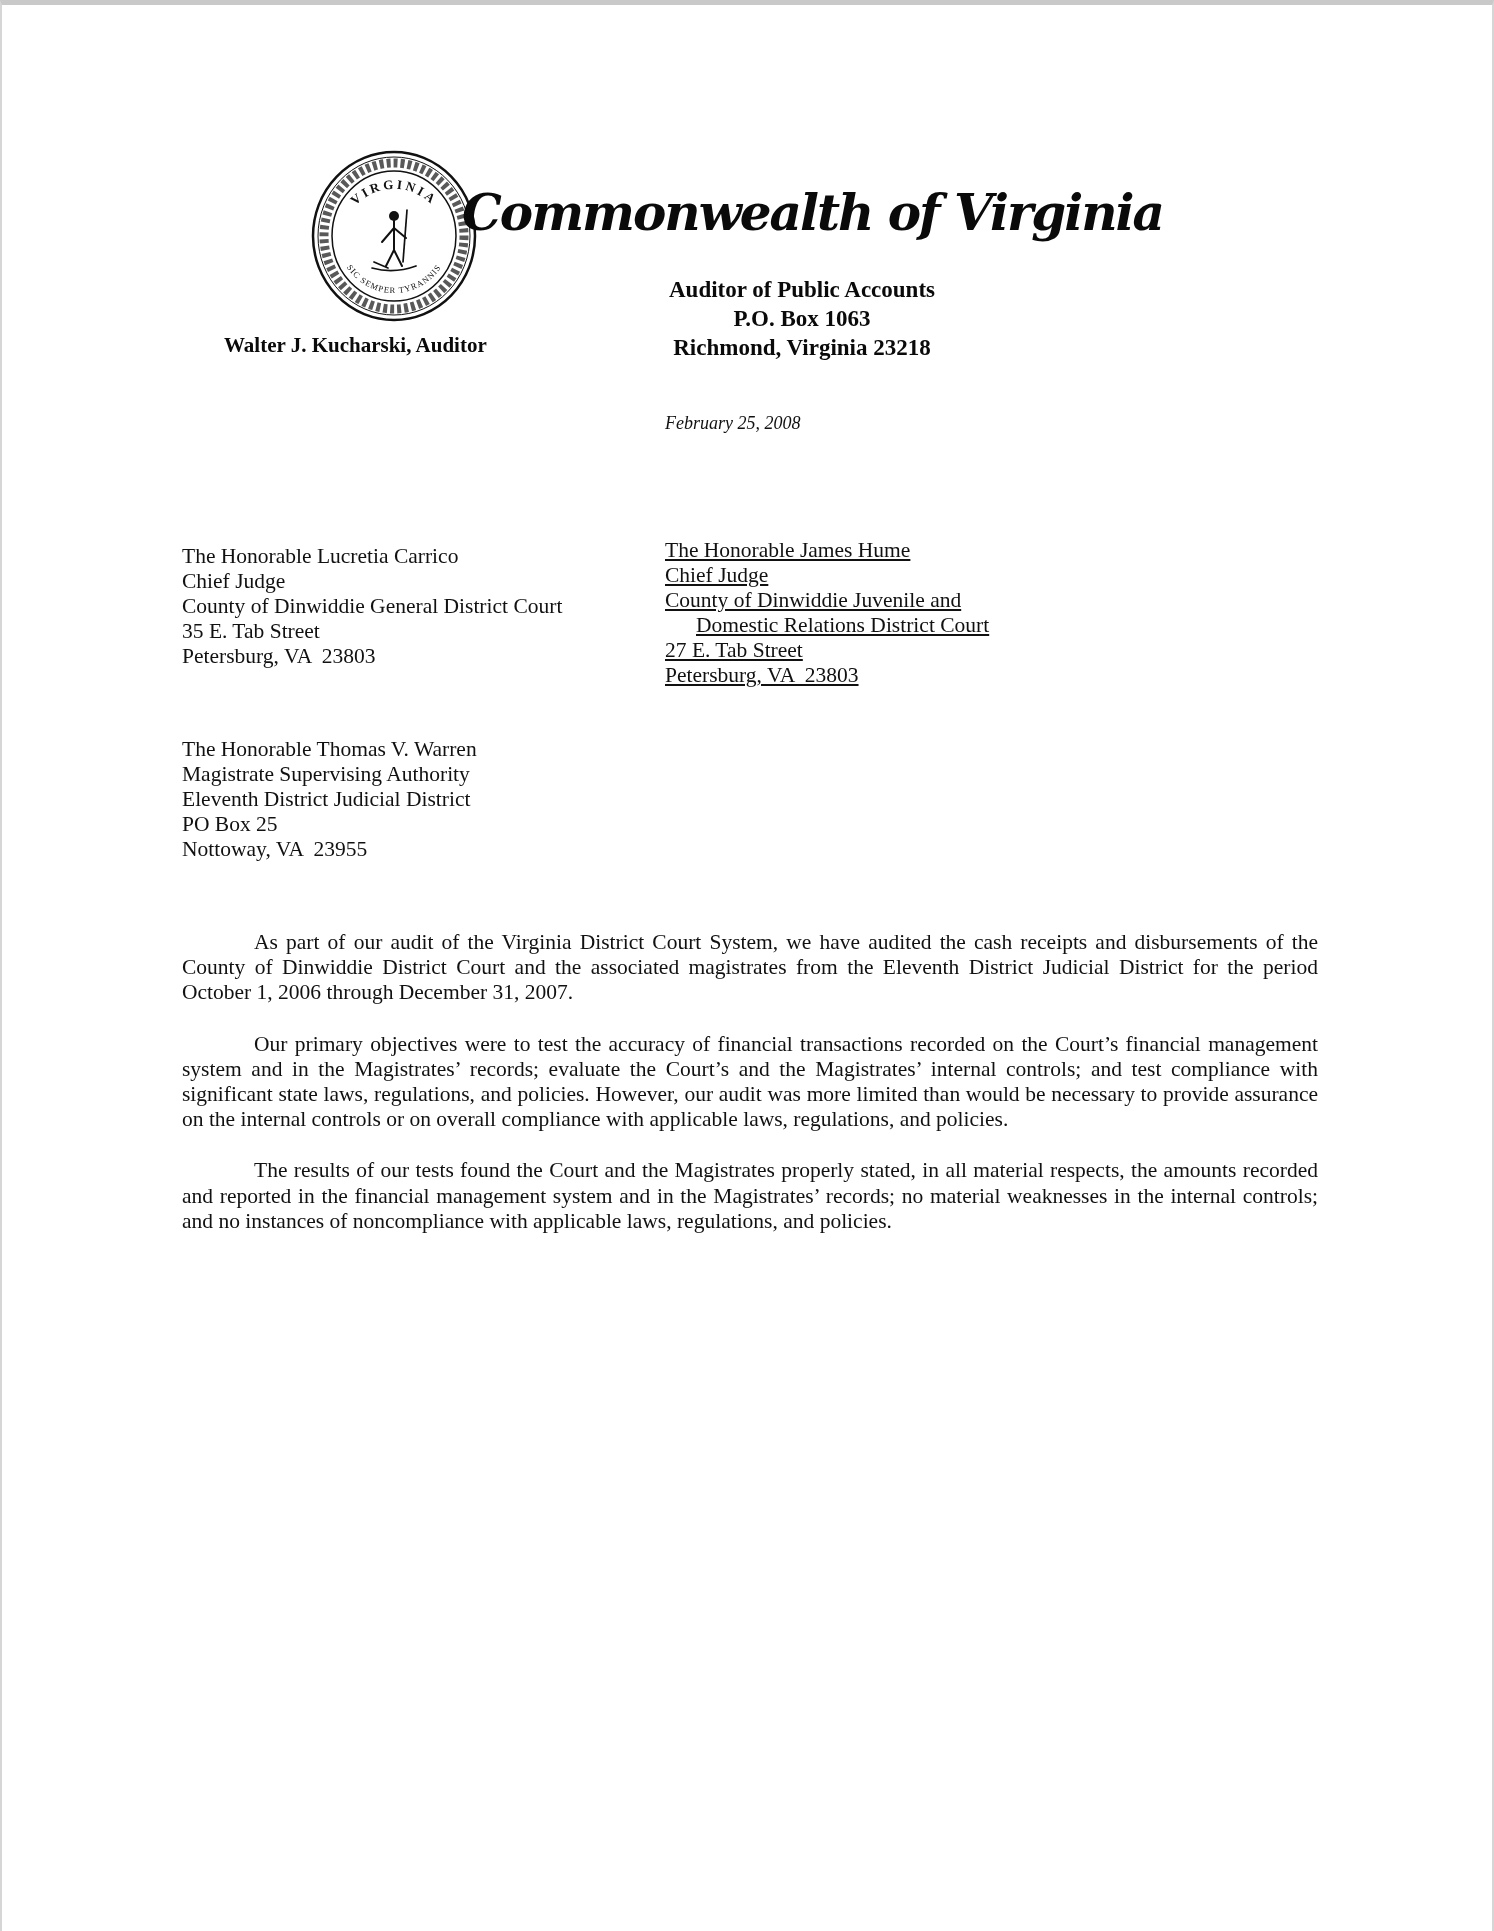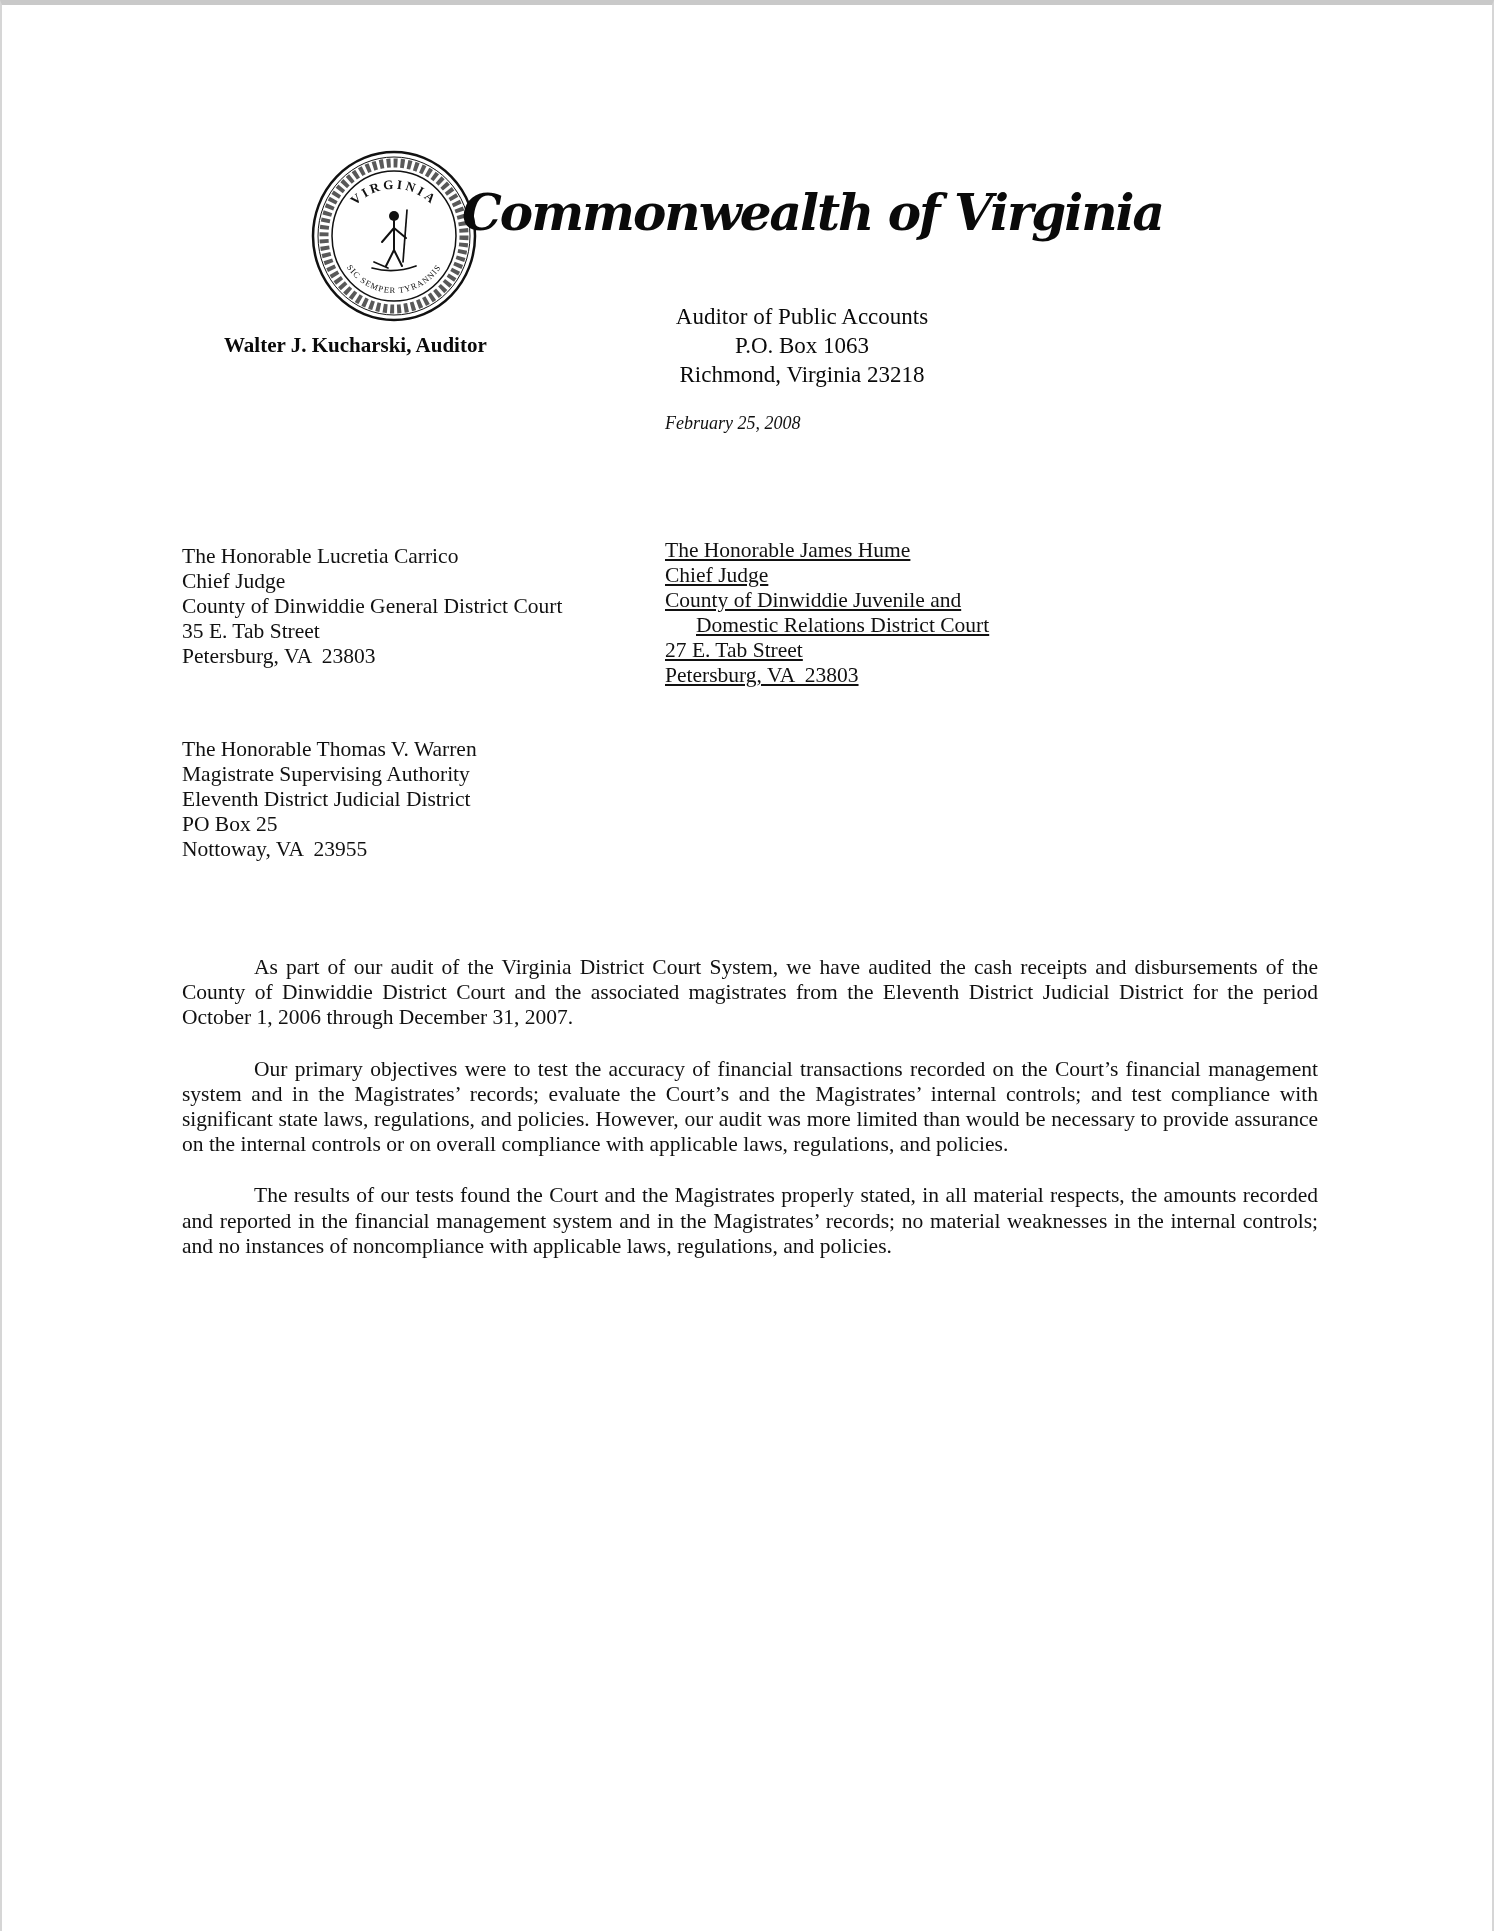--- a/index.html
+++ b/index.html
@@ -41,25 +41,24 @@
     color: #0a0a0a;
     white-space: nowrap;
     font-style: italic;
   }
   .office-block {
     position: absolute;
     left: 460px;
     top: 270px;
     width: 680px;
     text-align: center;
-    font-weight: normal;
+    font-weight: bold;
     font-size: 23px;
     line-height: 29px;
     color: #0a0a0a;
-    margin-top: 27px;
   }
   .auditor-name {
     position: absolute;
     left: 222px;
     top: 328px;
     font-weight: bold;
     font-size: 21px;
     color: #0a0a0a;
     white-space: nowrap;
   }
@@ -85,21 +84,20 @@
   .addr-line.indent { padding-left: 31px; }
   
   .body-text {
     position: absolute;
     left: 180px;
     top: 925px;
     width: 1136px;
     font-size: 21.5px;
     line-height: 25.2px;
     text-align: justify;
-    margin-top: 25px;
   }
   .body-text p {
     margin: 0 0 26px 0;
     text-indent: 72px;
   }
   .seal svg text {
     font-family: "Liberation Serif", serif;
     fill: #111;
   }
 </style>

